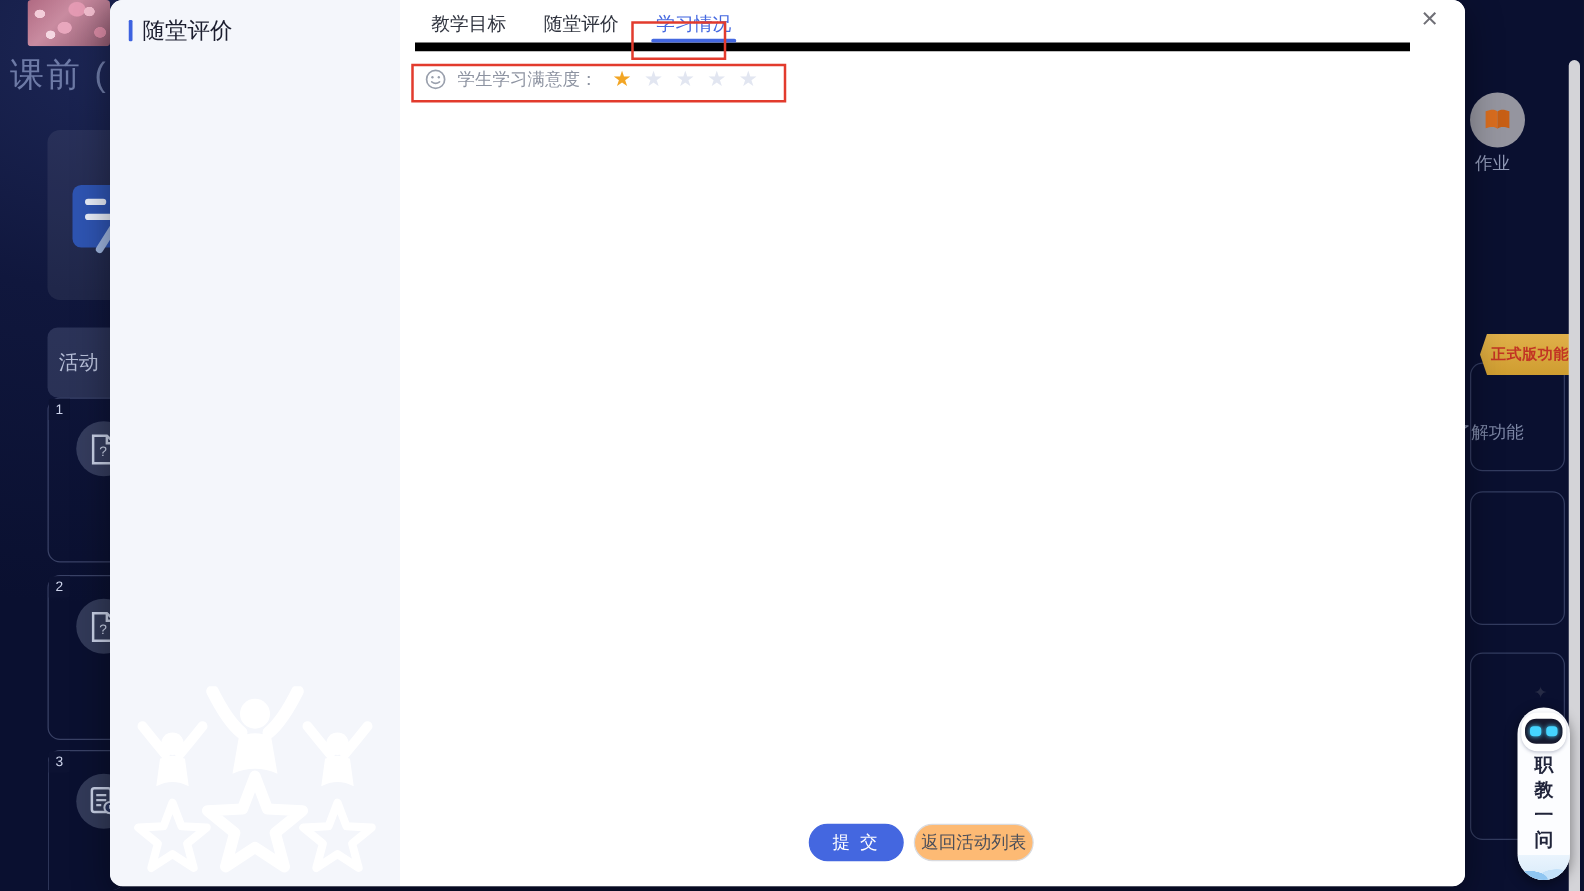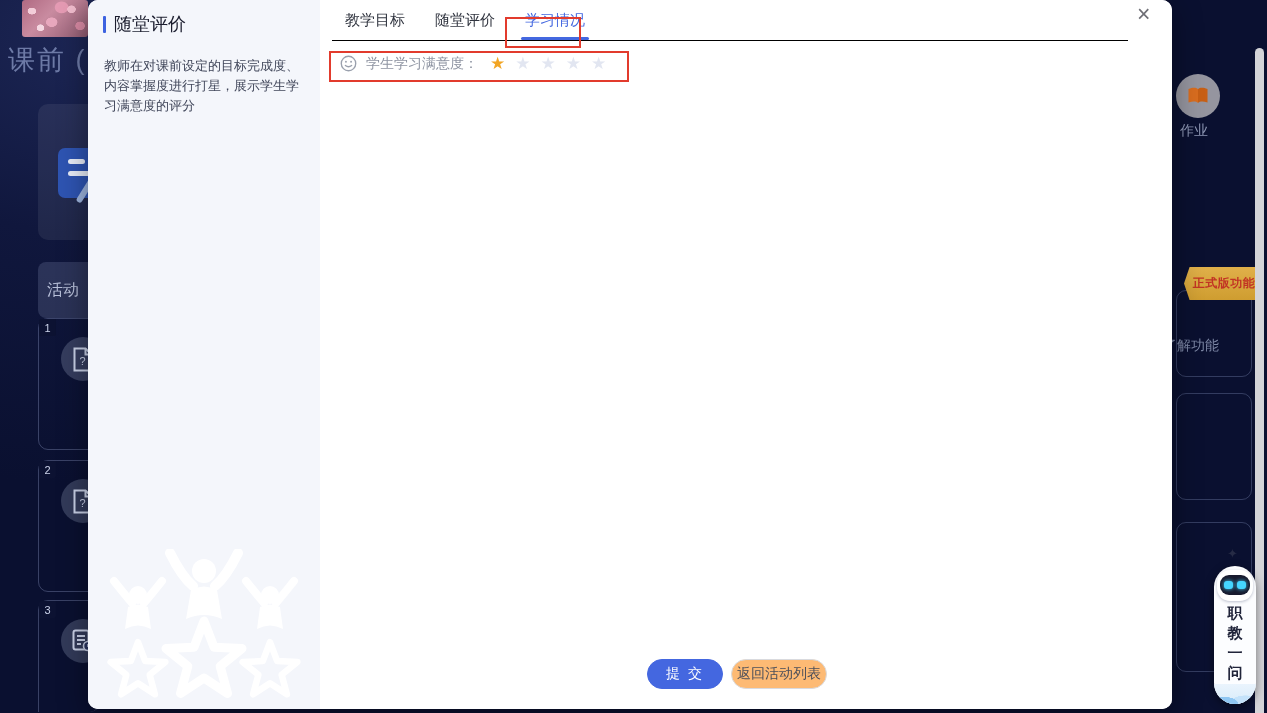--- a/index.html
+++ b/index.html
@@ -105,21 +105,21 @@
   .sidebar { position:relative; width:232px; background:#f4f6fb; flex-shrink:0; overflow:hidden; }
   .sidebar-title-row { position:absolute; left:15px; top:12px; display:flex; align-items:center; }
   .title-bar-accent { width:3px; height:17px; background:#3d62e0; margin-right:8px; border-radius:1px; }
   .sidebar-title { font-size:18px; font-weight:400; color:#1b1d2e;text-align:center; }
   .sidebar-desc { position:absolute; left:16px; top:56px; width:202px; font-size:13px; line-height:20px; color:#40465a; }
   .sidebar-illustration { position:absolute; left:10px; bottom:-10px; }
 
   .main { position:relative; flex:1; background:#ffffff; }
   .tabs-row {
     position:absolute; left:12px; right:44px; top:0; height:41px;
-    border-bottom:1px solid #000000; display:flex; gap:30px; padding-left:13px;
+    border-bottom:7px solid #000000; display:flex; gap:30px; padding-left:13px;
   }
   .tab { position:relative; font-size:15px; color:#30343f; line-height:40px; cursor:pointer; }
   .tab.active { color:#4468e0; }
   .tab.active::after {
     content:""; position:absolute; left:-4px; right:-4px; bottom:0; height:3px; background:#4468e0; border-radius:2px;
   }
   .annotation-box { position:absolute; border:2px solid #e23b2d; z-index:9; pointer-events:none; }
   .anno-tab { left:185px; top:17px; width:76px; height:31px; }
   .anno-rating { left:9px; top:51px; width:300px; height:31px; }
 
@@ -224,21 +224,20 @@
     <div class="assistant-wave"></div>
   </div>
 
   <div class="modal">
 
     <div class="sidebar">
       <div class="sidebar-title-row">
         <div class="title-bar-accent"></div>
         <div class="sidebar-title">随堂评价</div>
       </div>
-      <div class="sidebar-desc">教师在对课前设定的目标完成度、内容掌握度进行打星，展示学生学习满意度的评分</div>
       <svg class="sidebar-illustration" width="212" height="170" viewBox="0 0 212 170">
 
         <g fill="#ffffff" stroke="#ffffff" stroke-linecap="round">
           <circle cx="106" cy="22" r="12" stroke="none"></circle>
           <path d="M72,4 Q84,28 95,37" fill="none" stroke-width="10"></path>
           <path d="M140,4 Q128,28 117,37" fill="none" stroke-width="10"></path>
           <path d="M93,41 Q106,34 119,41 L124,70 Q106,62 88,70 Z" stroke="none"></path>
           <circle cx="40" cy="46" r="9" stroke="none"></circle>
           <path d="M16,32 Q28,47 34,54" fill="none" stroke-width="8"></path>
           <path d="M64,32 Q52,47 46,54" fill="none" stroke-width="8"></path>

